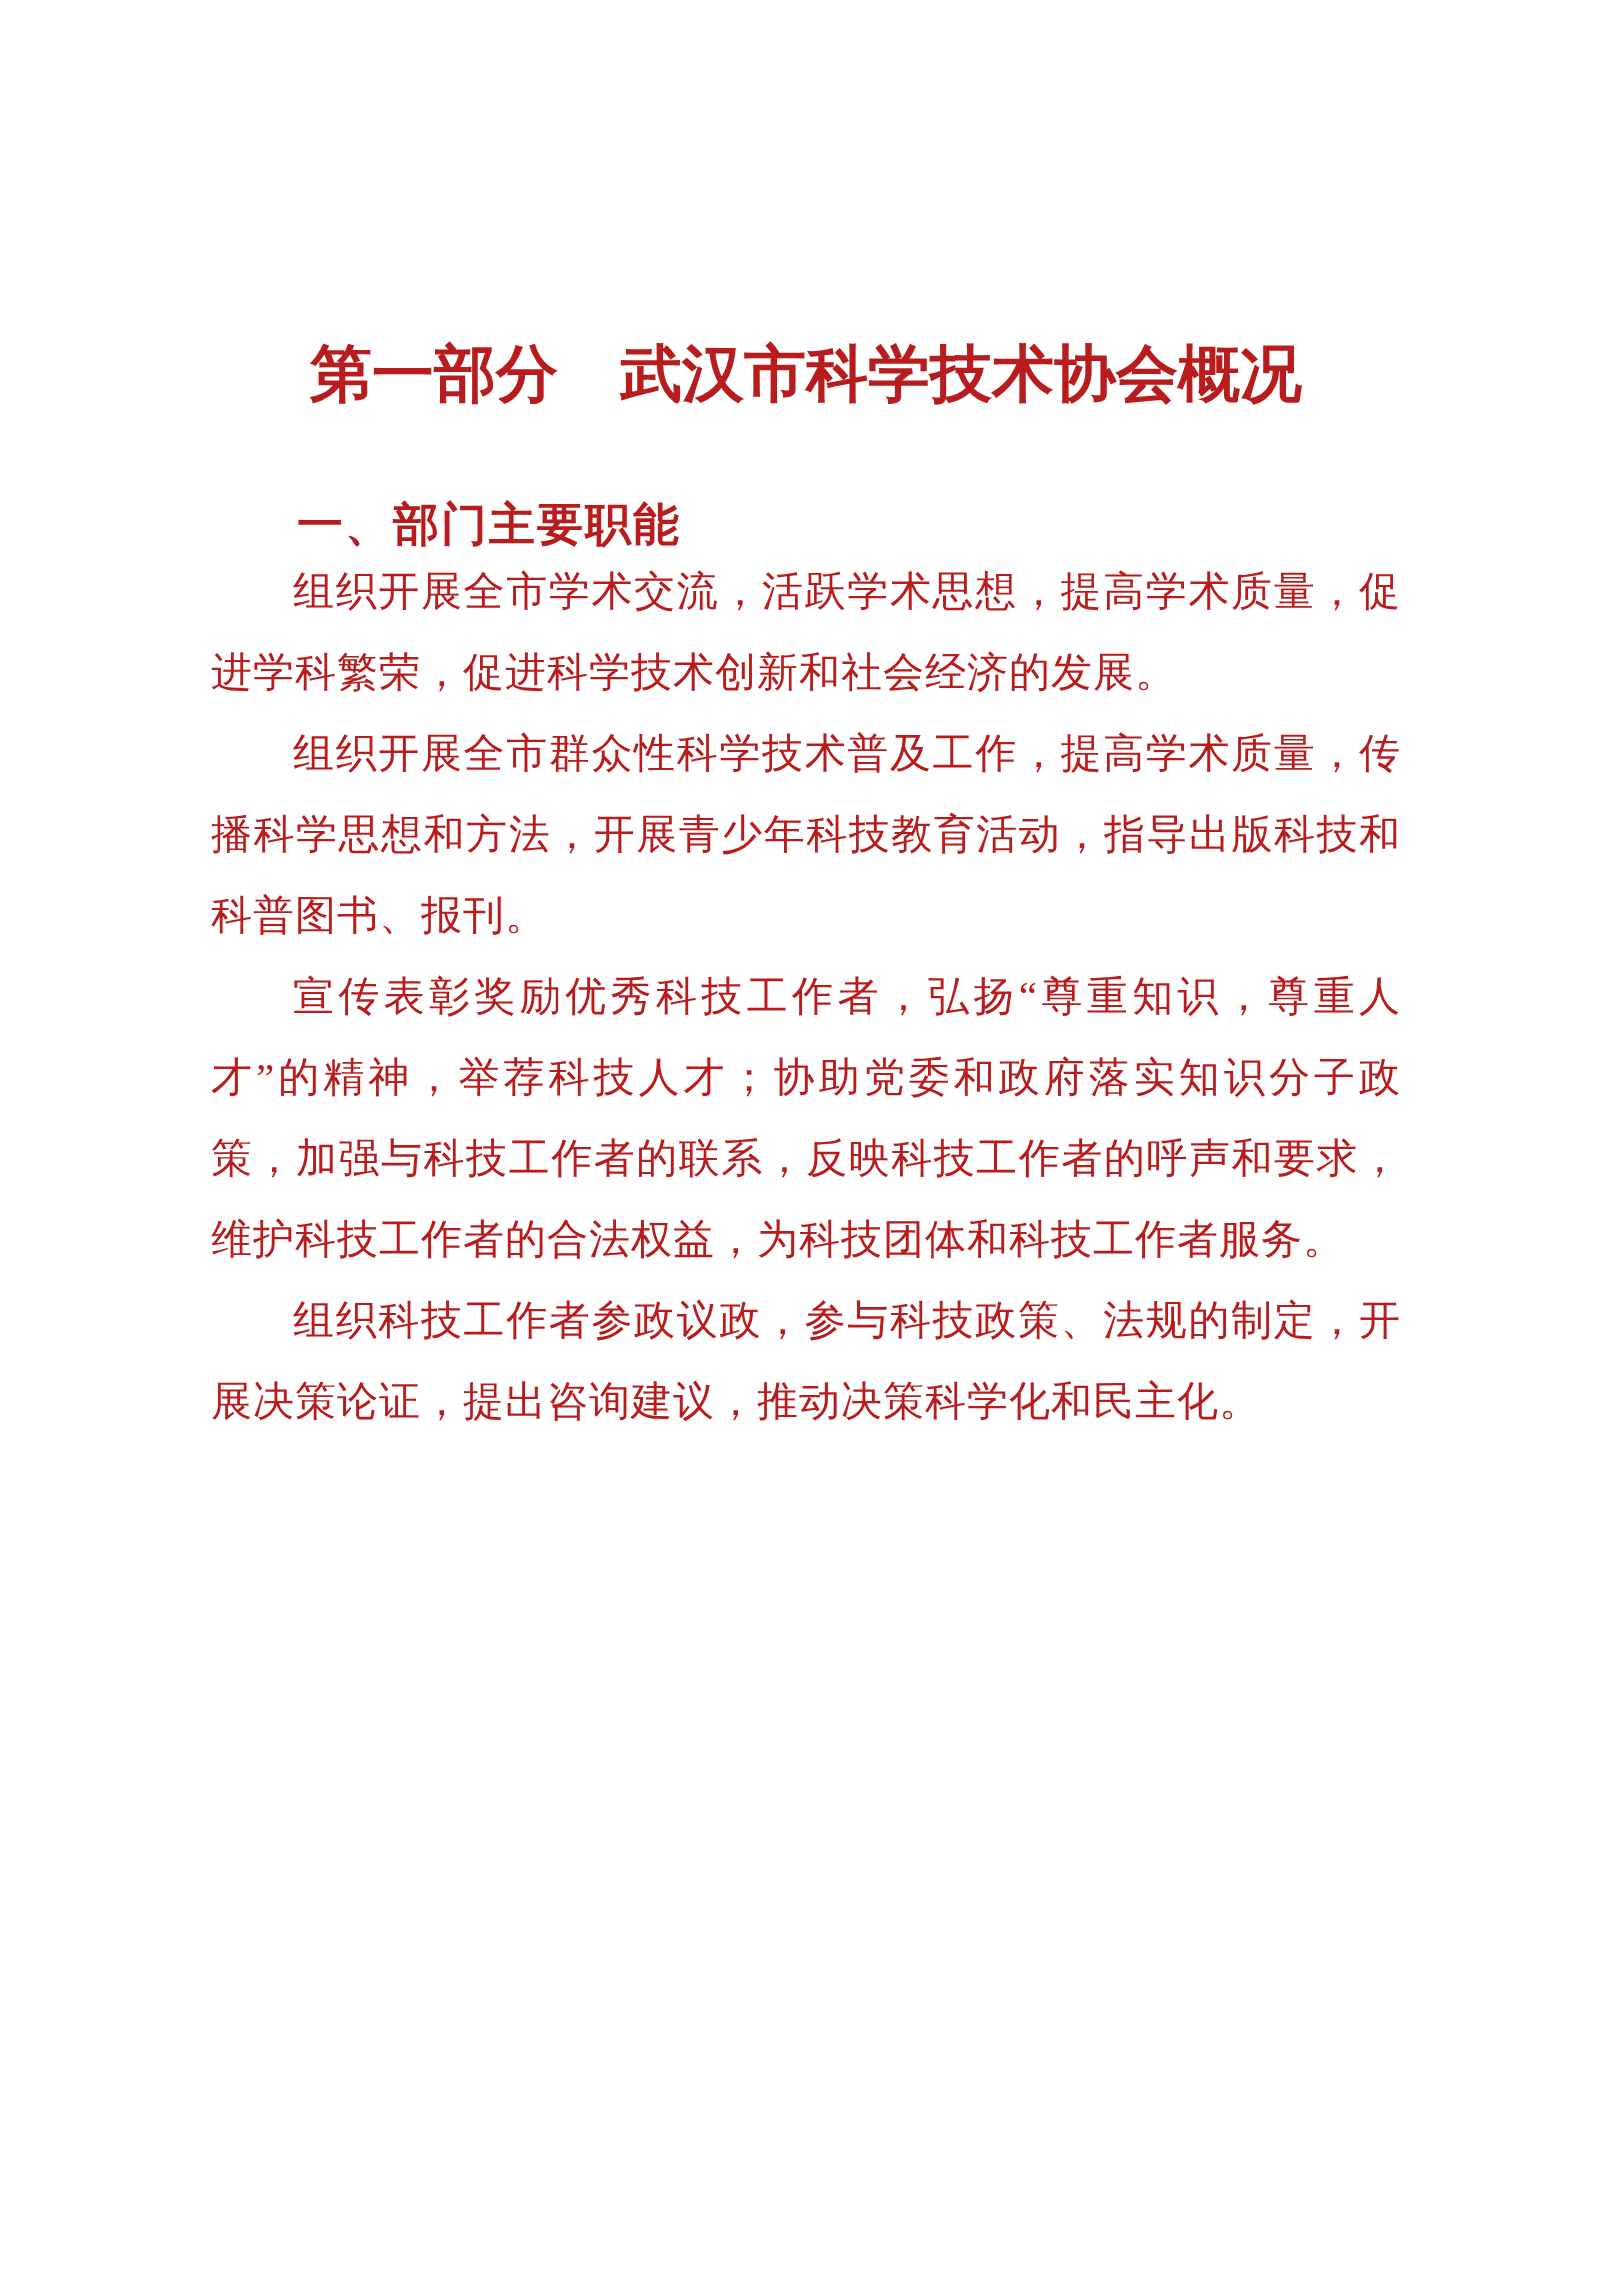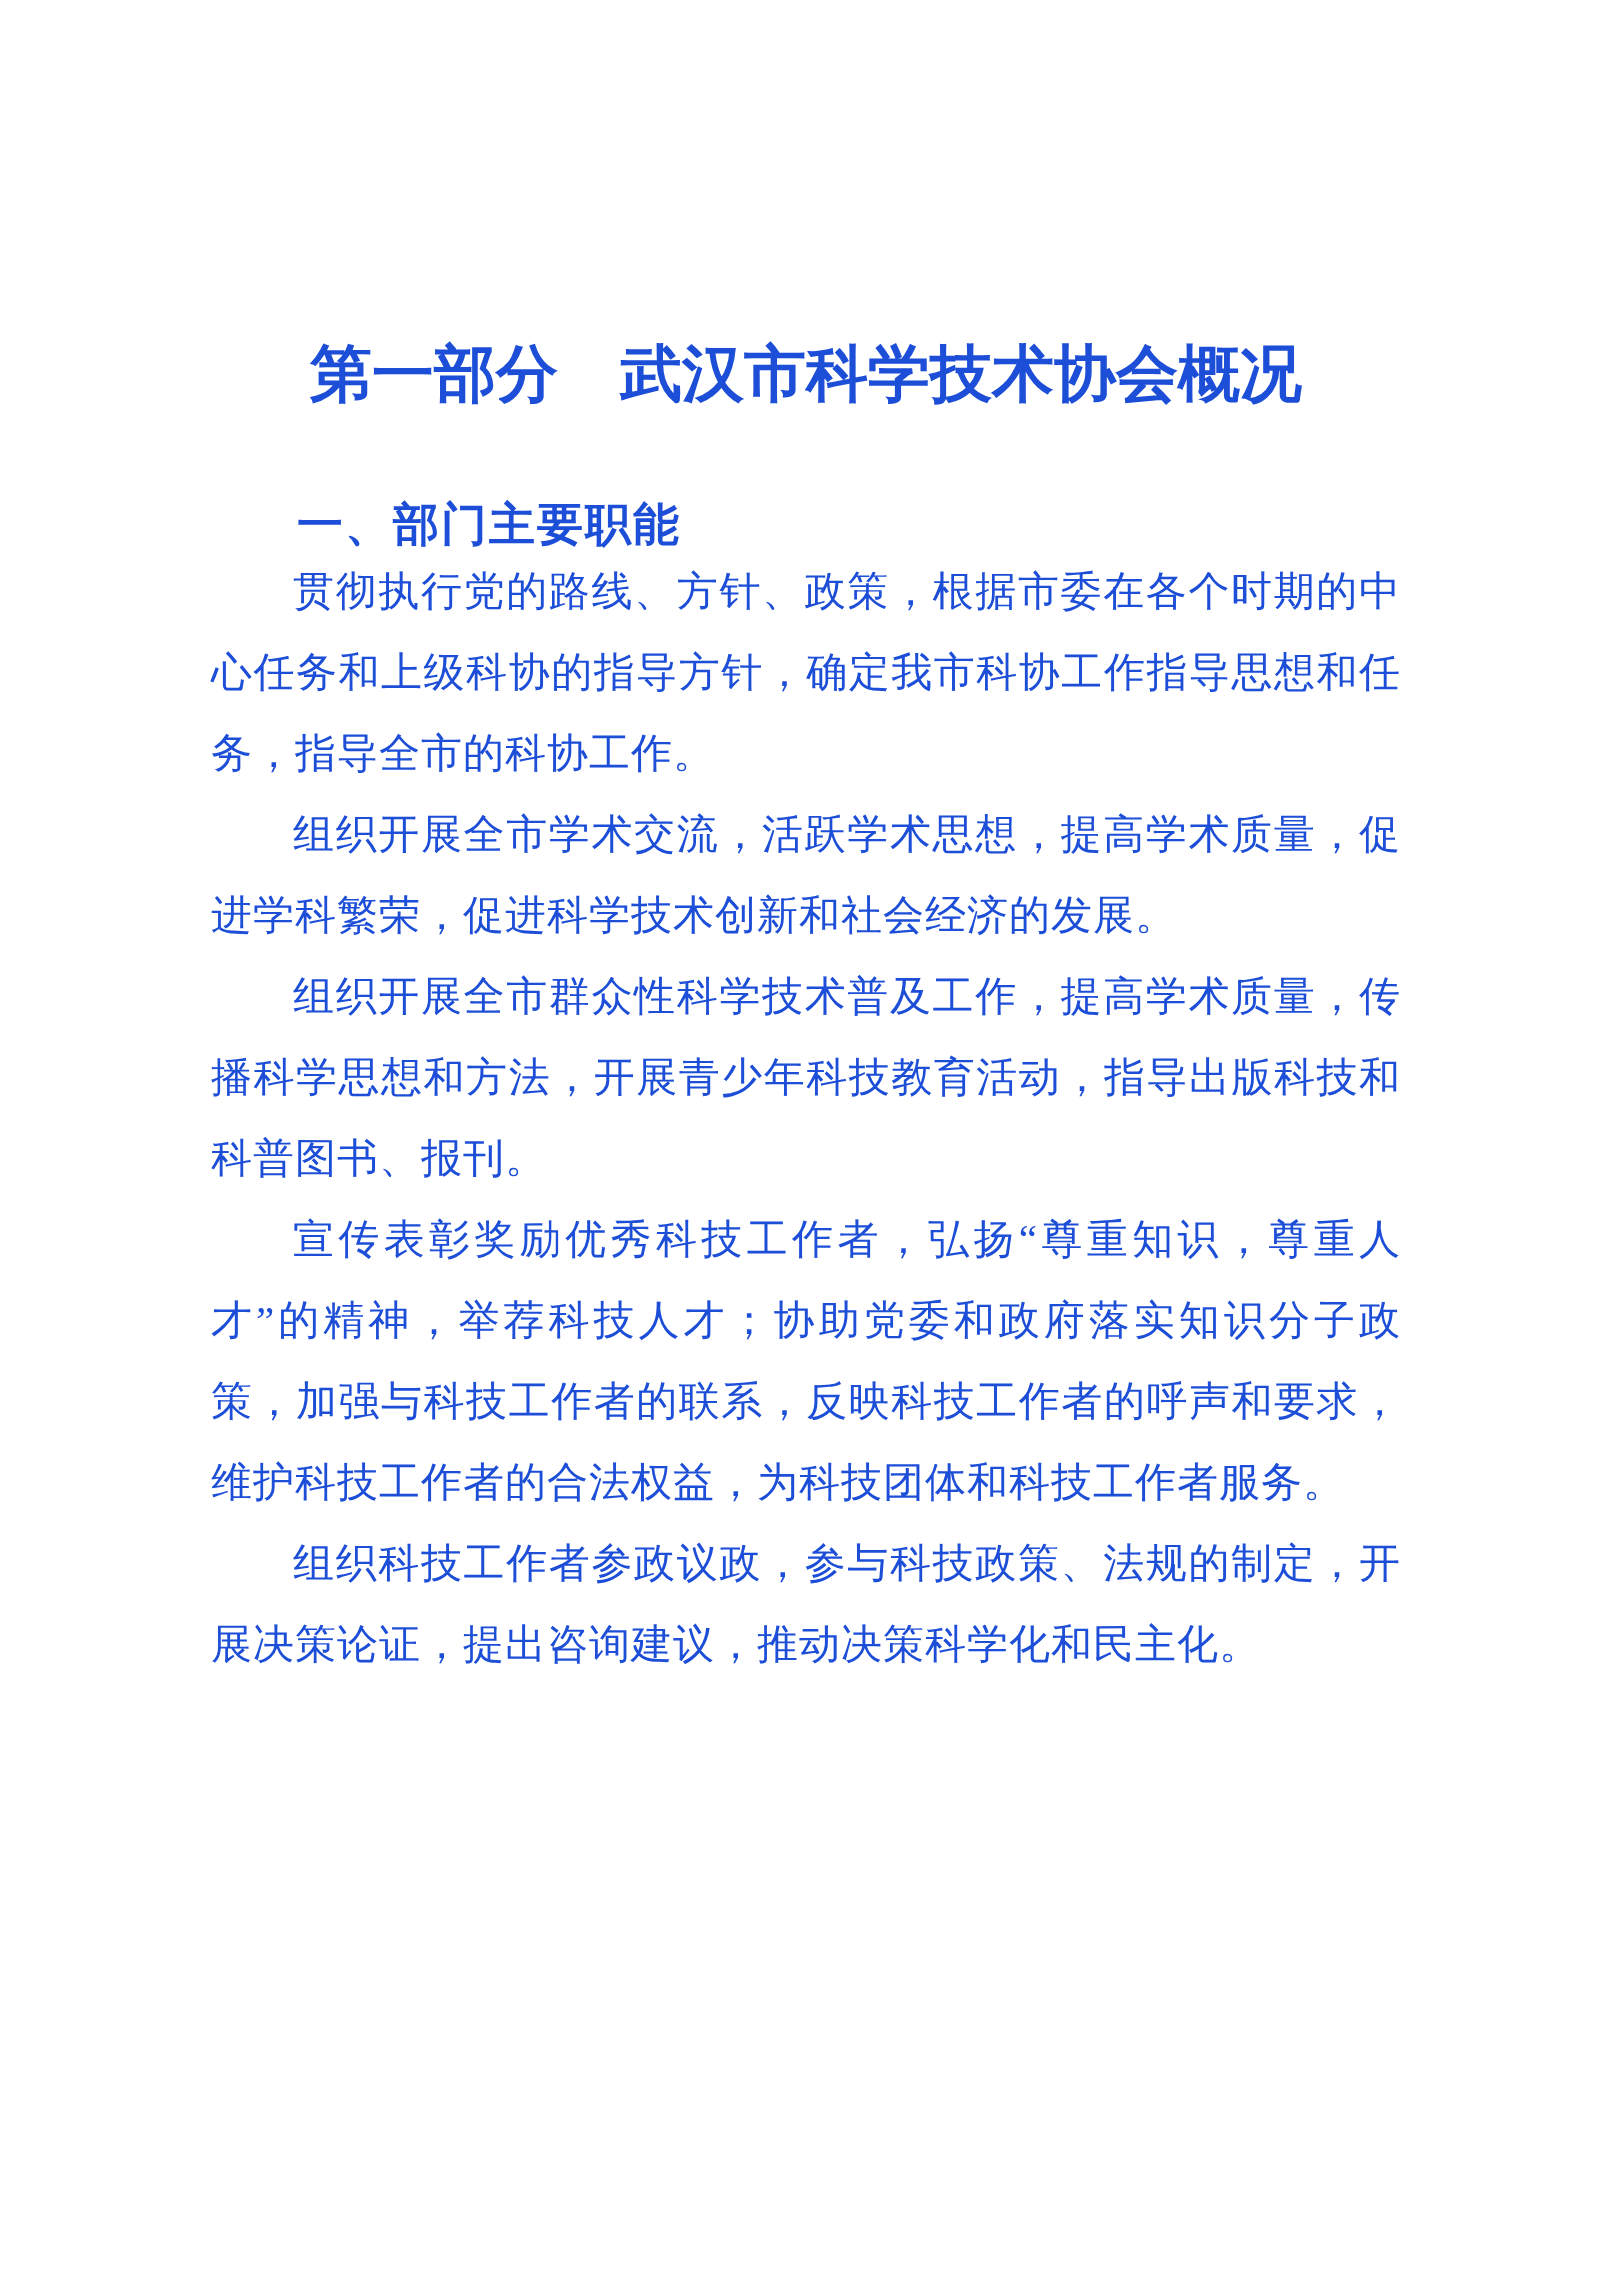--- a/index.html
+++ b/index.html
@@ -5,21 +5,21 @@
   html, body {
     margin: 0;
     padding: 0;
     background: #ffffff;
   }
   .page {
     position: relative;
     width: 1621px;
     height: 1836px;
     background: #ffffff;
-    color: #1d4ed8;
+    color: #b91c1c;
     box-sizing: border-box;
     padding: 329px 220px 0 211px;
     font-family: "Liberation Serif", "DejaVu Serif", serif;
     overflow: hidden;
     border-radius: 29px;
   }
   .doc-title {
     margin: 0;
     text-align: center;
     font-family: "Liberation Serif", "DejaVu Serif", serif;
@@ -59,21 +59,20 @@
 </style>
 </head>
 <body>
 
 <div class="page">
 
   <h1 class="doc-title">第一部分　武汉市科学技术协会概况</h1>
 
   <h2 class="section-heading">一、部门主要职能</h2>
 
-  <p class="body-para">贯彻执行党的路线、方针、政策，根据市委在各个时期的中心任务和上级科协的指导方针，确定我市科协工作指导思想和任务，指导全市的科协工作。</p>
 
   <p class="body-para">组织开展全市学术交流，活跃学术思想，提高学术质量，促进学科繁荣，促进科学技术创新和社会经济的发展。</p>
 
 
   <p class="body-para">组织开展全市群众性科学技术普及工作，提高学术质量，传播科学思想和方法，开展青少年科技教育活动，指导出版科技和科普图书、报刊。</p>
 
 
   <p class="body-para">宣传表彰奖励优秀科技工作者，弘扬“尊重知识，尊重人才”的精神，举荐科技人才；协助党委和政府落实知识分子政策，加强与科技工作者的联系，反映科技工作者的呼声和要求，维护科技工作者的合法权益，为科技团体和科技工作者服务。</p>
 
   <p class="body-para">组织科技工作者参政议政，参与科技政策、法规的制定，开展决策论证，提出咨询建议，推动决策科学化和民主化。</p>

